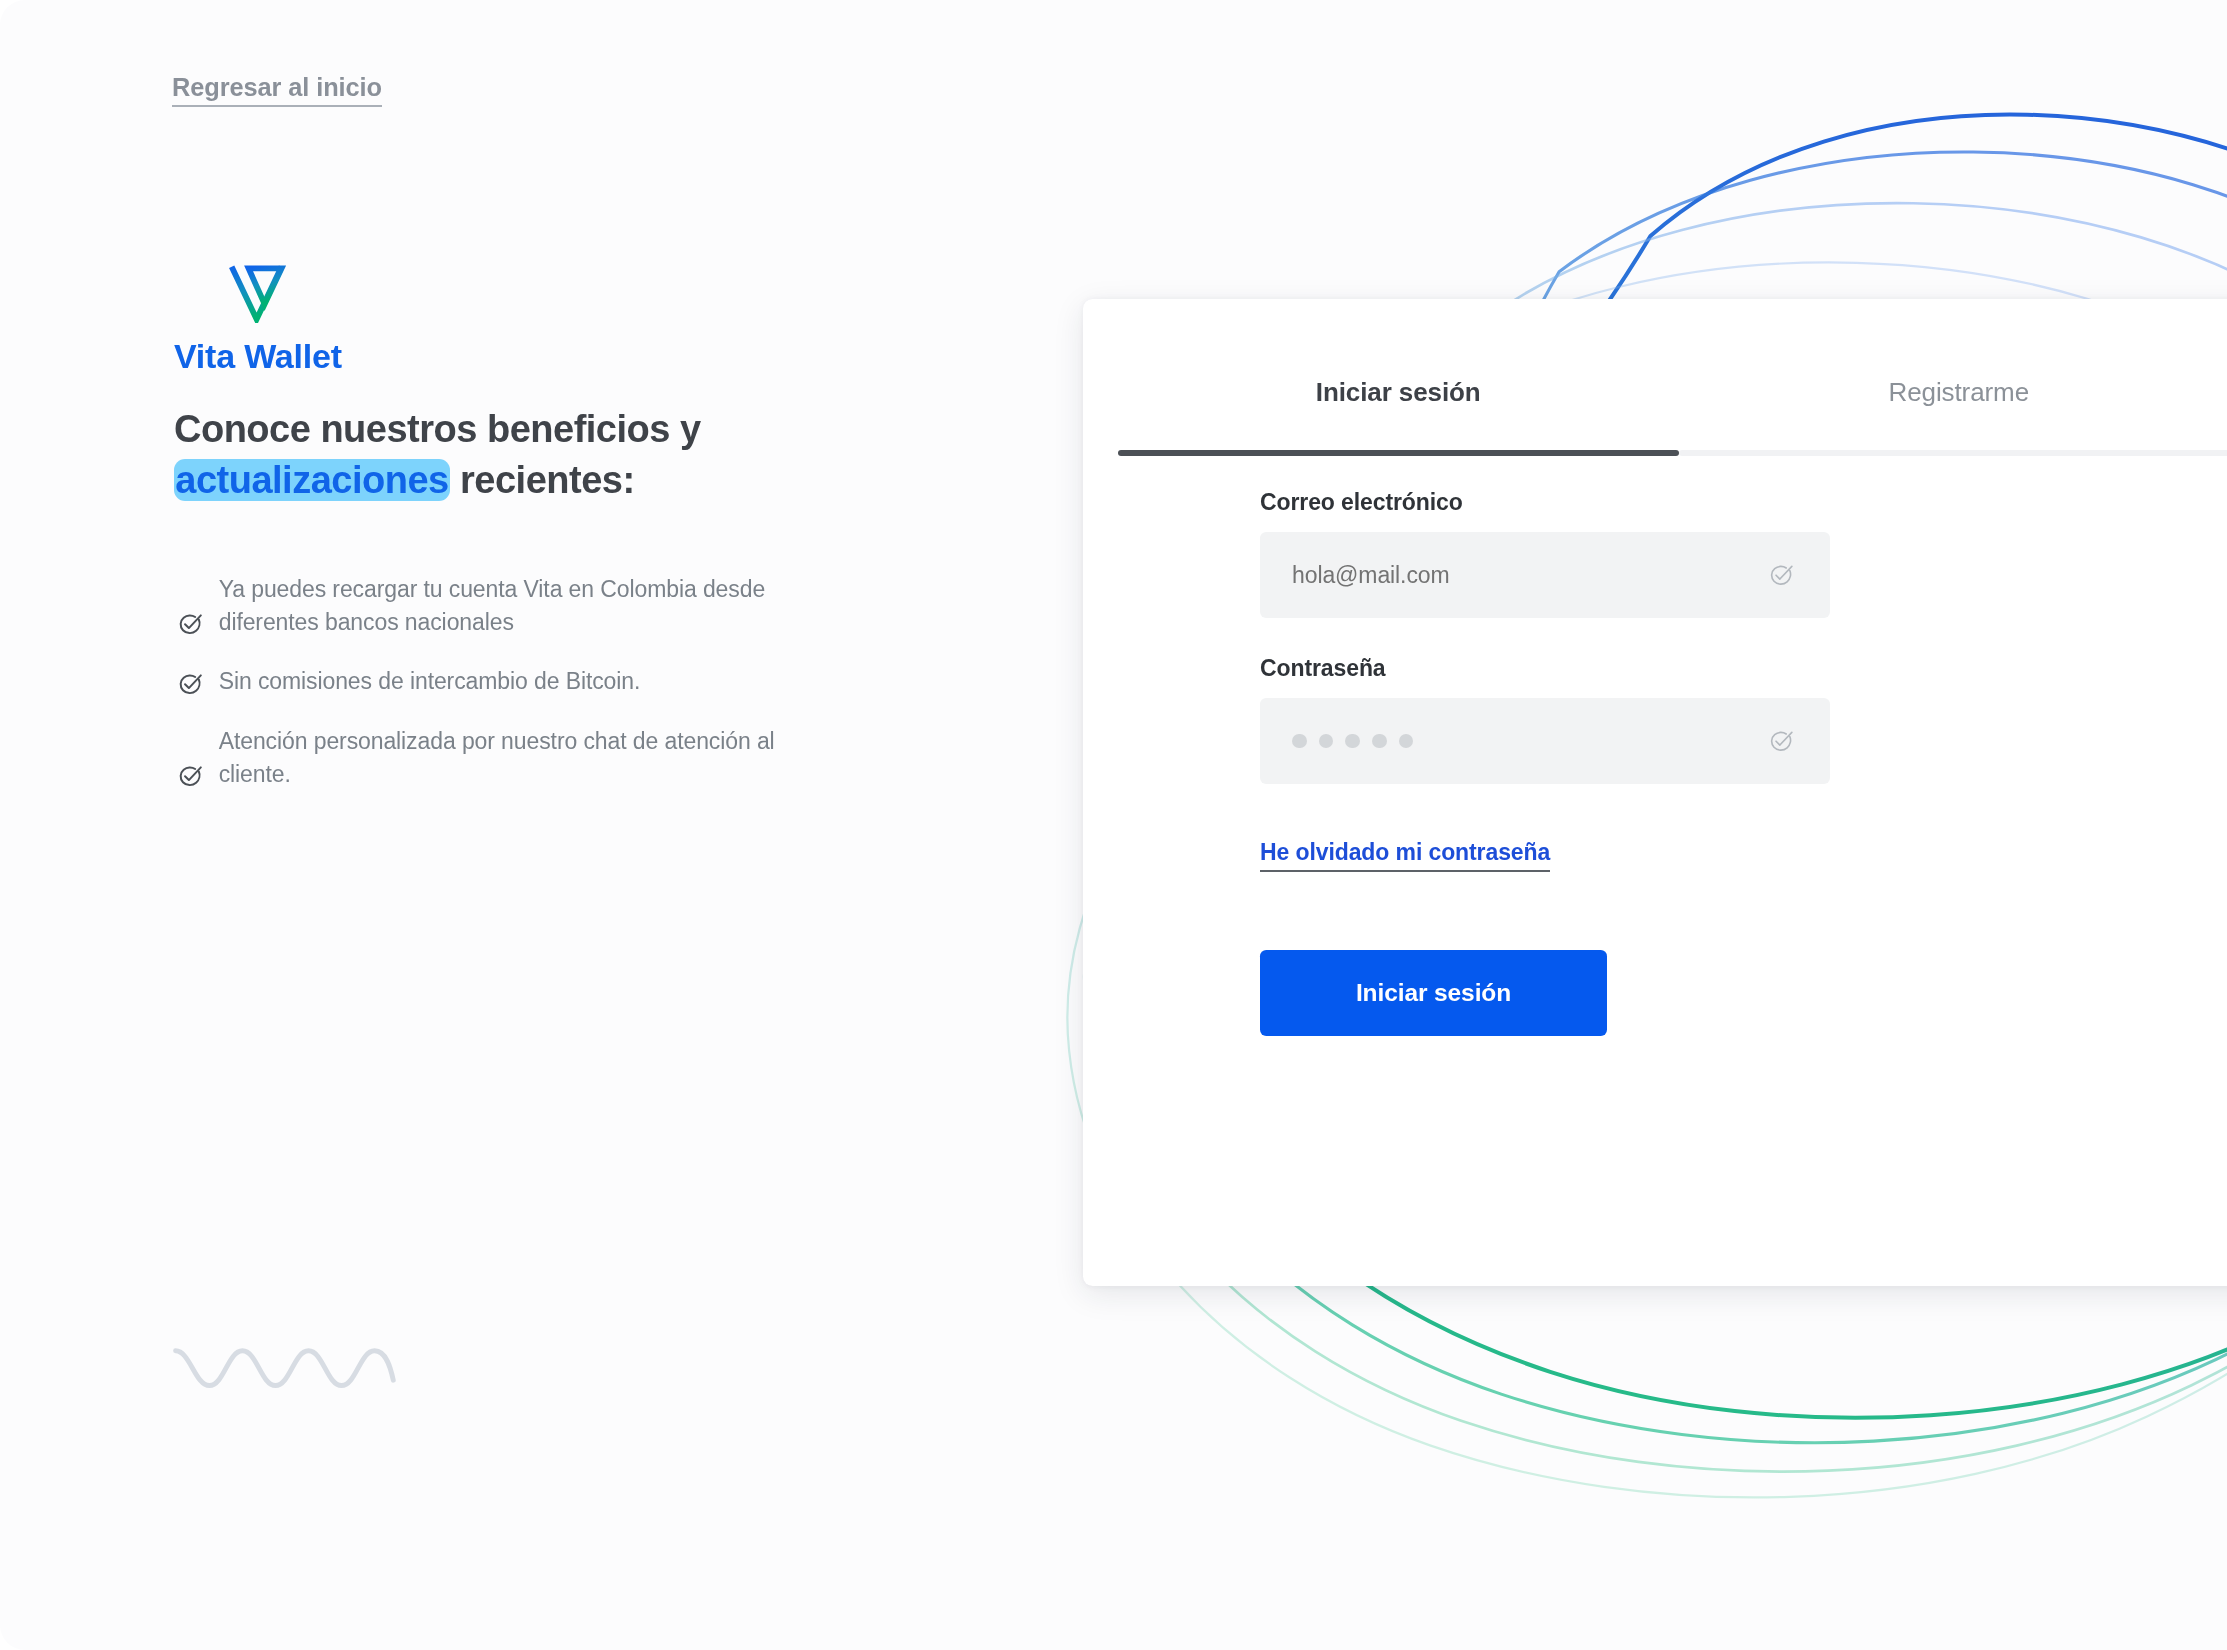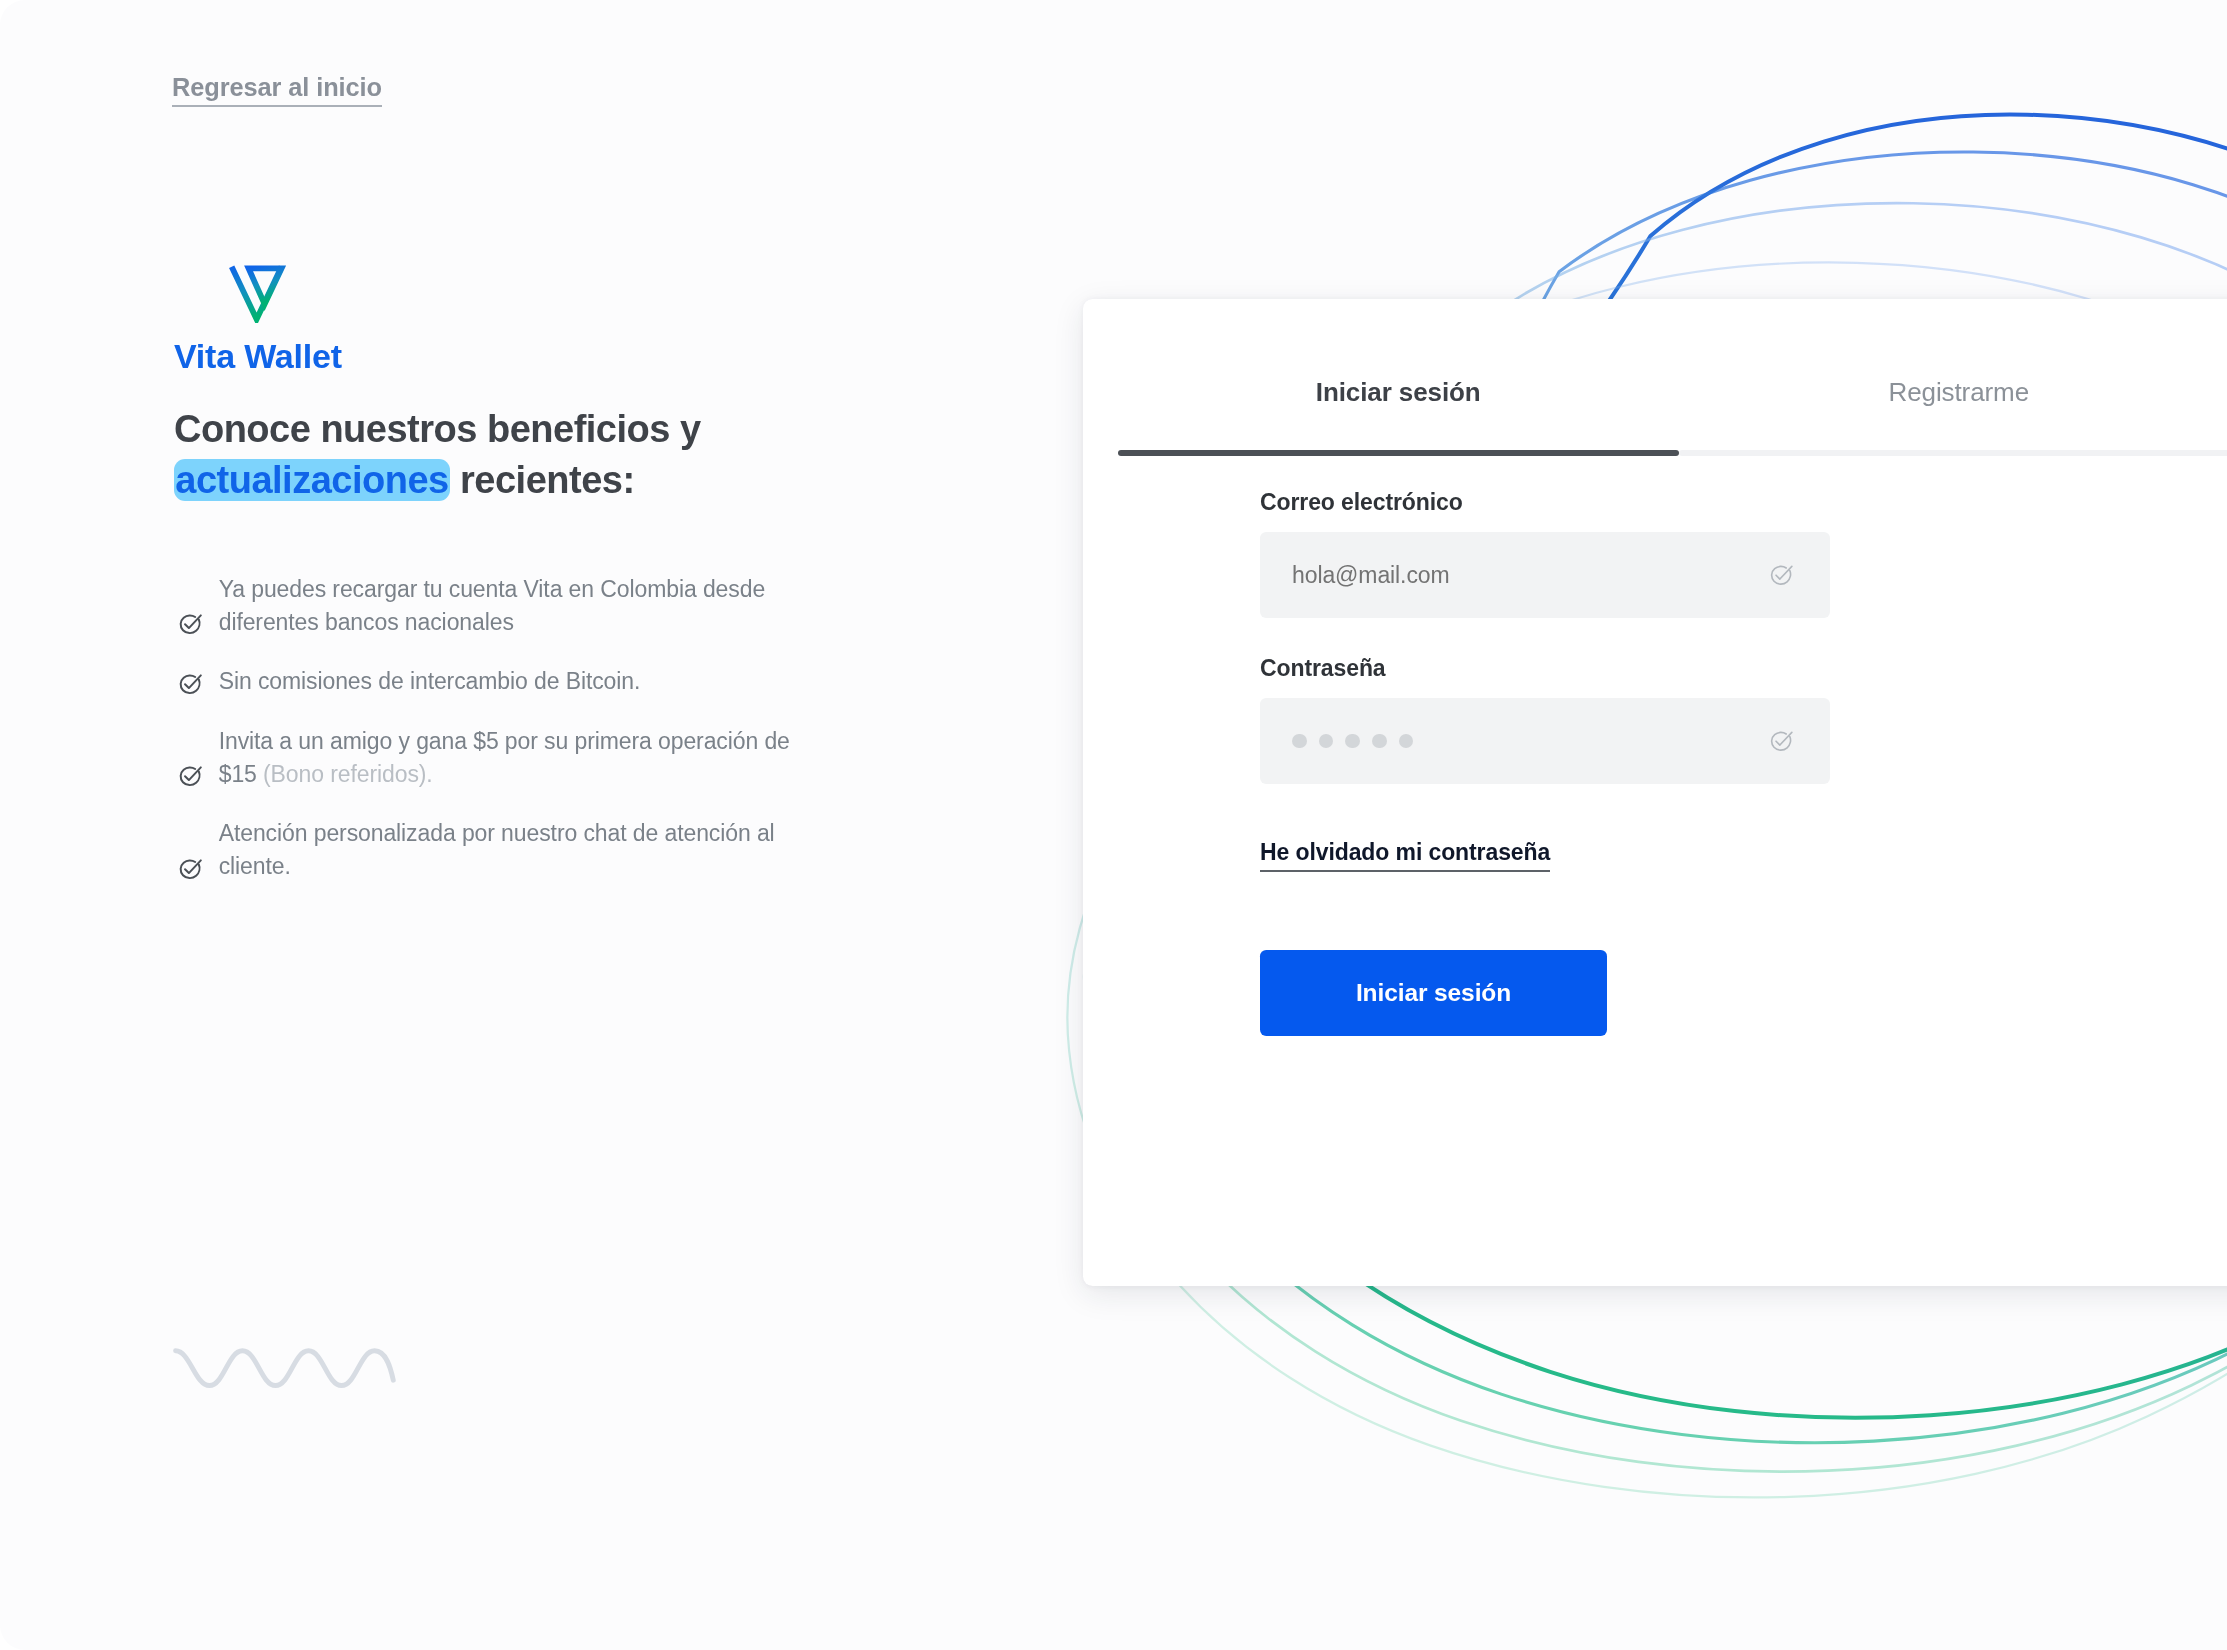--- a/index.html
+++ b/index.html
@@ -226,21 +226,21 @@
     width: 28px;
     height: 28px;
   }
   #password-group { margin-top: 39px; }
 
   #forgot-link {
     display: inline-block;
     margin-top: 57px;
     font-size: 23px;
     font-weight: 700;
-    color: #0f172a;
+    color: #1d4ed8;
     letter-spacing: -0.1px;
     line-height: 1;
     border-bottom: 2.2px solid #5d6268;
     padding-bottom: 5.8px;
     cursor: pointer;
   }
 
   #submit-button {
     display: block;
     margin-top: 78px;
@@ -322,27 +322,20 @@
           <path d="M50.5 21 C54 29 52 39.5 44.5 46 C36 53.4 23 52.8 15.5 44.8 C8 36.8 8.7 24 17 17 C24.5 10.7 35.2 10.5 42.5 15.5" stroke="#4b5056" stroke-width="4.4" stroke-linecap="round" fill="none"></path>
           <path d="M20 31.5 L28.5 40 L55 12" stroke="#4b5056" stroke-width="4.4" stroke-linecap="round" stroke-linejoin="round" fill="none"></path>
         </svg>
         <div class="benefit-text"><span>Sin comisiones de intercambio de Bitcoin.</span><span class="muted"></span></div>
       </div>
       <div class="benefit">
         <svg class="benefit-icon" viewBox="0 0 62 62" fill="none" xmlns="http://www.w3.org/2000/svg" aria-hidden="true">
           <path d="M50.5 21 C54 29 52 39.5 44.5 46 C36 53.4 23 52.8 15.5 44.8 C8 36.8 8.7 24 17 17 C24.5 10.7 35.2 10.5 42.5 15.5" stroke="#4b5056" stroke-width="4.4" stroke-linecap="round" fill="none"></path>
           <path d="M20 31.5 L28.5 40 L55 12" stroke="#4b5056" stroke-width="4.4" stroke-linecap="round" stroke-linejoin="round" fill="none"></path>
         </svg>
-        <div class="benefit-text"><span>Invita a un amigo y gana $5 por su primera operación de $15 </span><span class="muted">(Bono referidos).</span></div>
-      </div>
-      <div class="benefit">
-        <svg class="benefit-icon" viewBox="0 0 62 62" fill="none" xmlns="http://www.w3.org/2000/svg" aria-hidden="true">
-          <path d="M50.5 21 C54 29 52 39.5 44.5 46 C36 53.4 23 52.8 15.5 44.8 C8 36.8 8.7 24 17 17 C24.5 10.7 35.2 10.5 42.5 15.5" stroke="#4b5056" stroke-width="4.4" stroke-linecap="round" fill="none"></path>
-          <path d="M20 31.5 L28.5 40 L55 12" stroke="#4b5056" stroke-width="4.4" stroke-linecap="round" stroke-linejoin="round" fill="none"></path>
-        </svg>
         <div class="benefit-text"><span>Atención personalizada por nuestro chat de atención al cliente.</span><span class="muted"></span></div>
       </div>
     </div>
 
     <svg id="wave" viewBox="0 0 520 150" fill="none" xmlns="http://www.w3.org/2000/svg" aria-hidden="true">
       <path d="M8 42 C40 42 52 120 84 120 C116 120 126 42 158 42 C190 42 200 120 232 120 C264 120 274 42 306 42 C338 42 348 120 380 120 C412 120 422 42 454 42 C480 42 490 80 496 108" stroke="#d7dce3" stroke-width="11" stroke-linecap="round" fill="none"></path>
     </svg>
 
     <div id="login-card">
 

